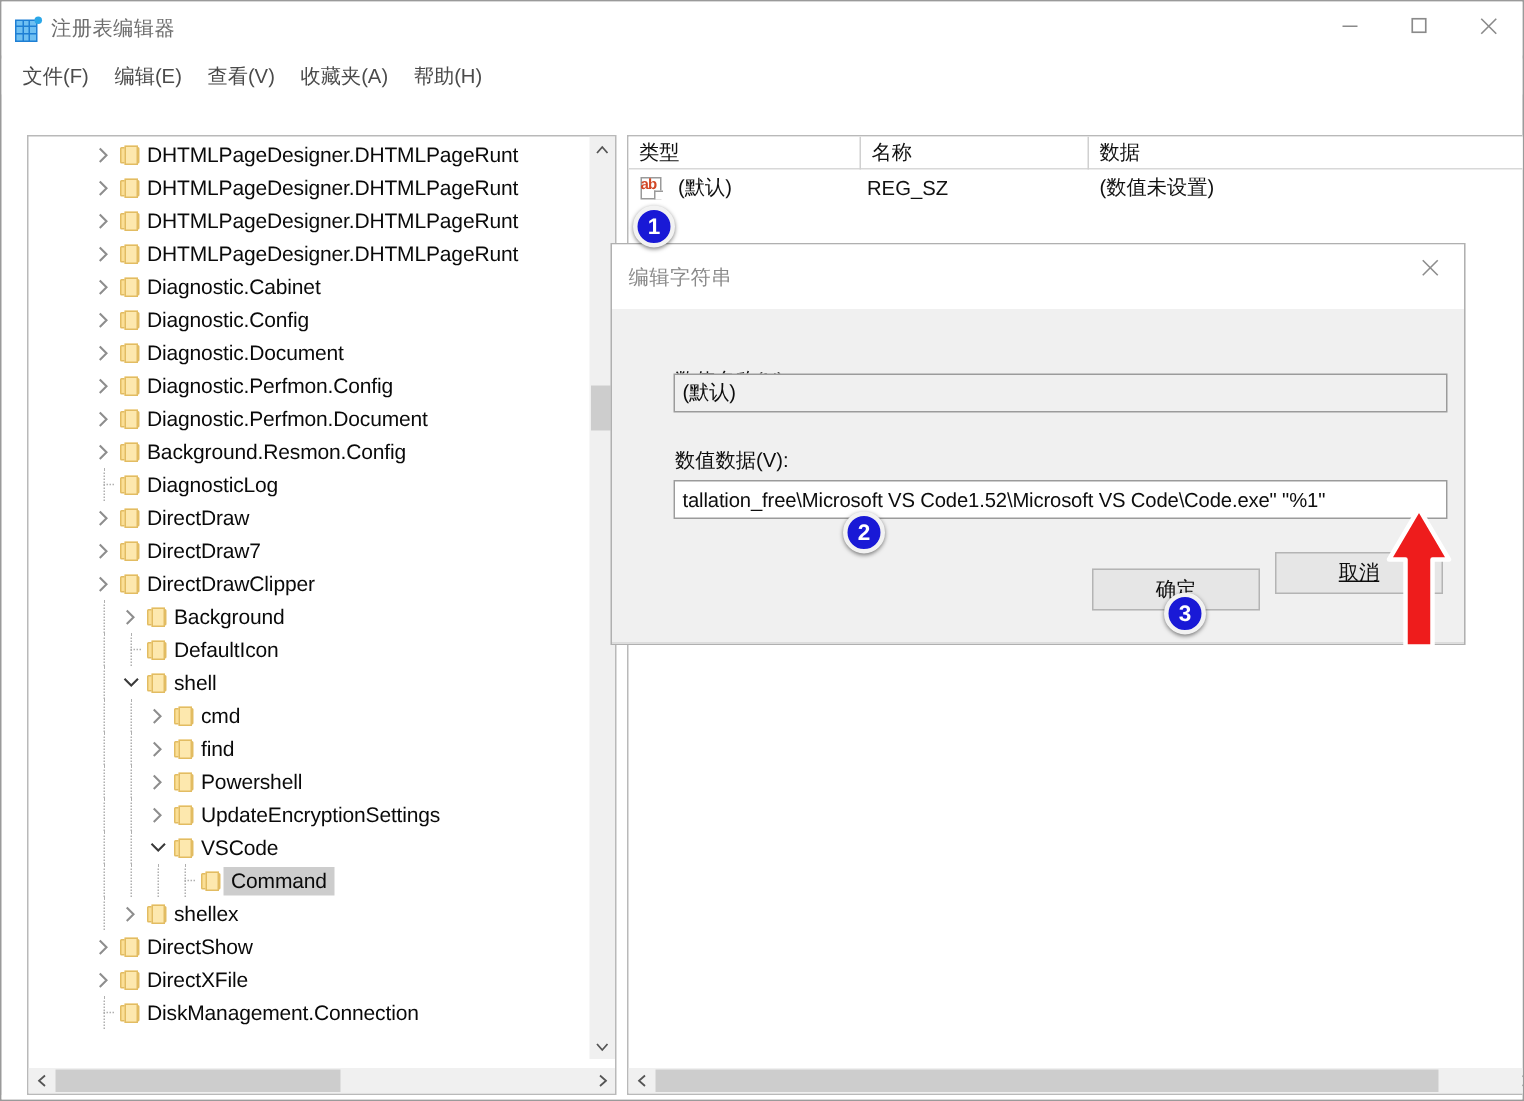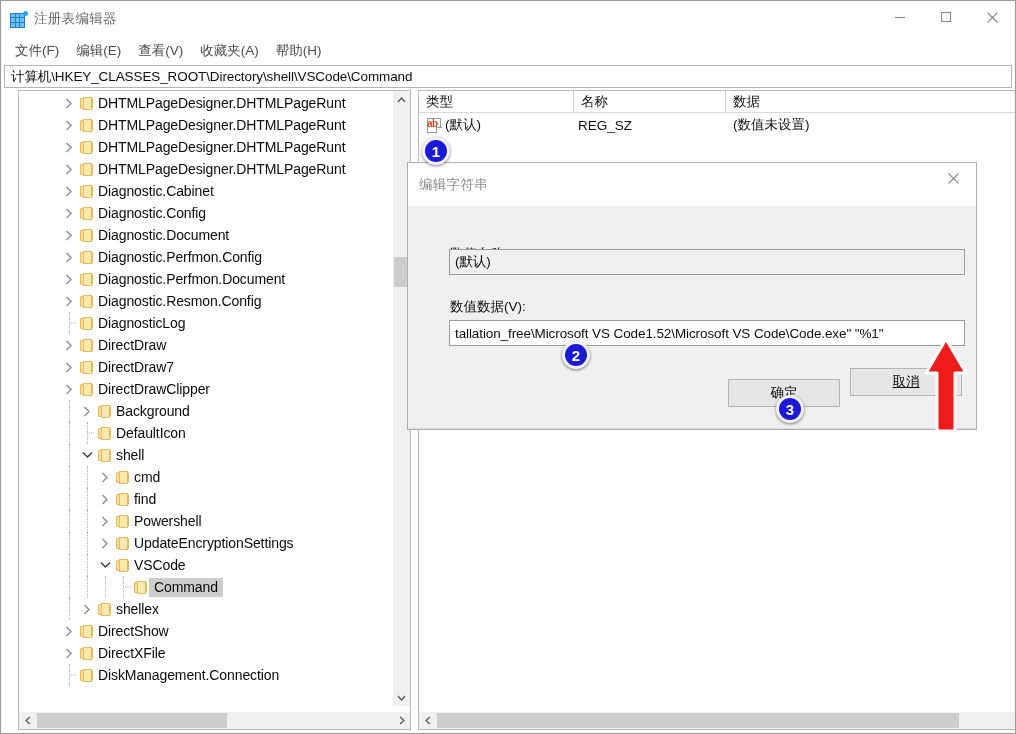--- a/index.html
+++ b/index.html
@@ -152,21 +152,21 @@
   .lh-cell {
     font-size: 13.5px; color: #111; height: 22px; display: flex; align-items: center;
     padding-left: 7px; border-right: 1px solid #d0d0d0;
   }
   .lrow {
     position: absolute; left: 0; top: 22px; width: 606px; height: 24px;
     display: flex; align-items: center; font-size: 13.5px; color: #111;
   }
   .lc { height: 24px; display: flex; align-items: center; padding-left: 7px; }
   .ab-ico {
-    width: 16px; height: 15px; position: relative; flex: 0 0 auto; margin-right: 3px;
+    width: 16px; height: 15px; position: relative; flex: 0 0 auto; margin-right: 10px;
   }
   .ab-ico .sheet {
     position: absolute; left: 1px; top: 0; width: 14px; height: 15px;
     background: #ffffff; border: 1px solid #9a9a9a;
   }
   .ab-ico .corner {
     position: absolute; right: 0px; bottom: 0px; width: 6px; height: 6px;
     background: #ffffff;
     border-left: 1px solid #9a9a9a; border-top: 1px solid #9a9a9a;
   }
@@ -270,23 +270,20 @@
   </div>
 
   <div class="menubar">
     <div class="menu-item">文件(F)</div>
     <div class="menu-item">编辑(E)</div>
     <div class="menu-item">查看(V)</div>
     <div class="menu-item">收藏夹(A)</div>
     <div class="menu-item">帮助(H)</div>
   </div>
 
-  <div class="addressbar">
-    <div class="address-text">计算机\HKEY_CLASSES_ROOT\Directory\shell\VSCode\Command</div>
-  </div>
 
   <div class="panes">
 
     <div class="pane-left">
       <div class="tree" id="tree">
           <div class="tnode">
             <div class="guide" style="left: 50px;"></div>
             <div style="width: 42px; height: 22px; flex: 0 0 auto;"></div>
             <div class="twist" style="background: rgb(255, 255, 255);">
               <svg width="8" height="11" viewBox="0 0 8 11">
@@ -436,21 +433,21 @@
               <svg width="8" height="11" viewBox="0 0 8 11">
                 <polyline points="1.5,1 6,5.5 1.5,10" fill="none" stroke="#8e8e8e" stroke-width="1.4"></polyline>
               </svg>
             </div>
             <div class="tfolder">
               <span class="folder-ico">
                 <span class="back"></span>
                 <span class="front"></span>
               </span>
             </div>
-            <div class="tlabel">Diagnostic.Resmon.Config</div>
+            <div class="tlabel">Background.Resmon.Config</div>
           </div>
           <div class="tnode">
             <div class="guide" style="left: 50px;"></div>
             <div style="width: 42px; height: 22px; flex: 0 0 auto;"></div>
             <div class="twist">
               <svg width="16" height="22" viewBox="0 0 16 22">
                 <line x1="8" y1="11" x2="15" y2="11" stroke="#b0b0b0" stroke-width="1" stroke-dasharray="1,1"></line>
               </svg>
             </div>
             <div class="tfolder">

